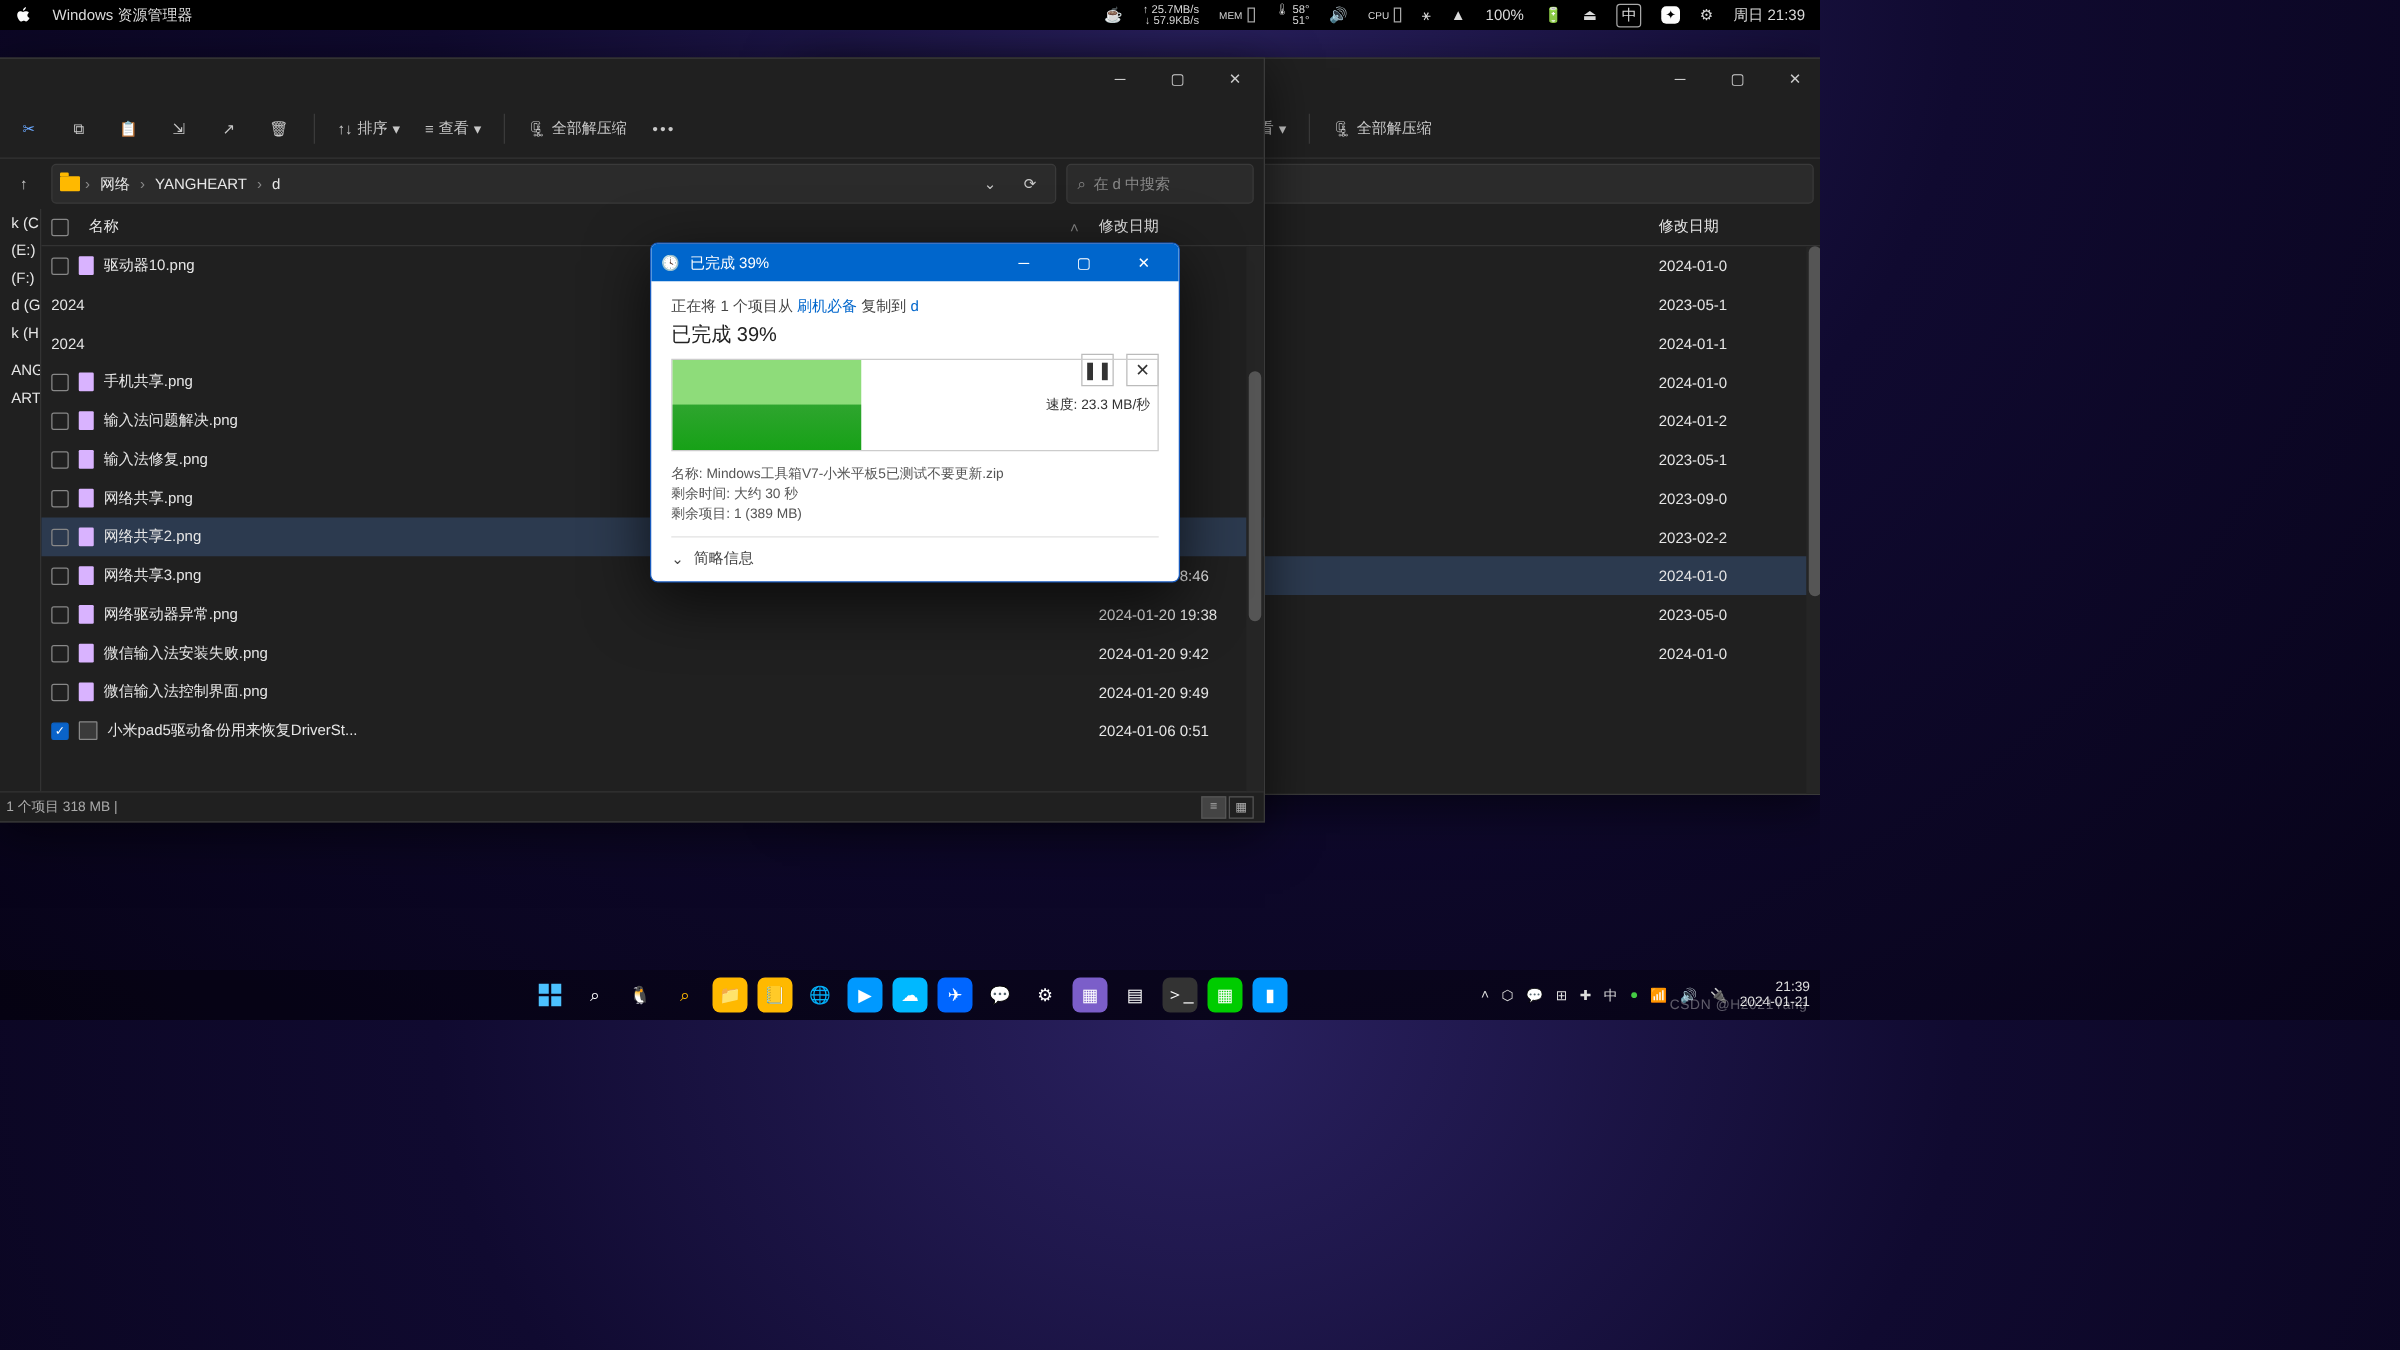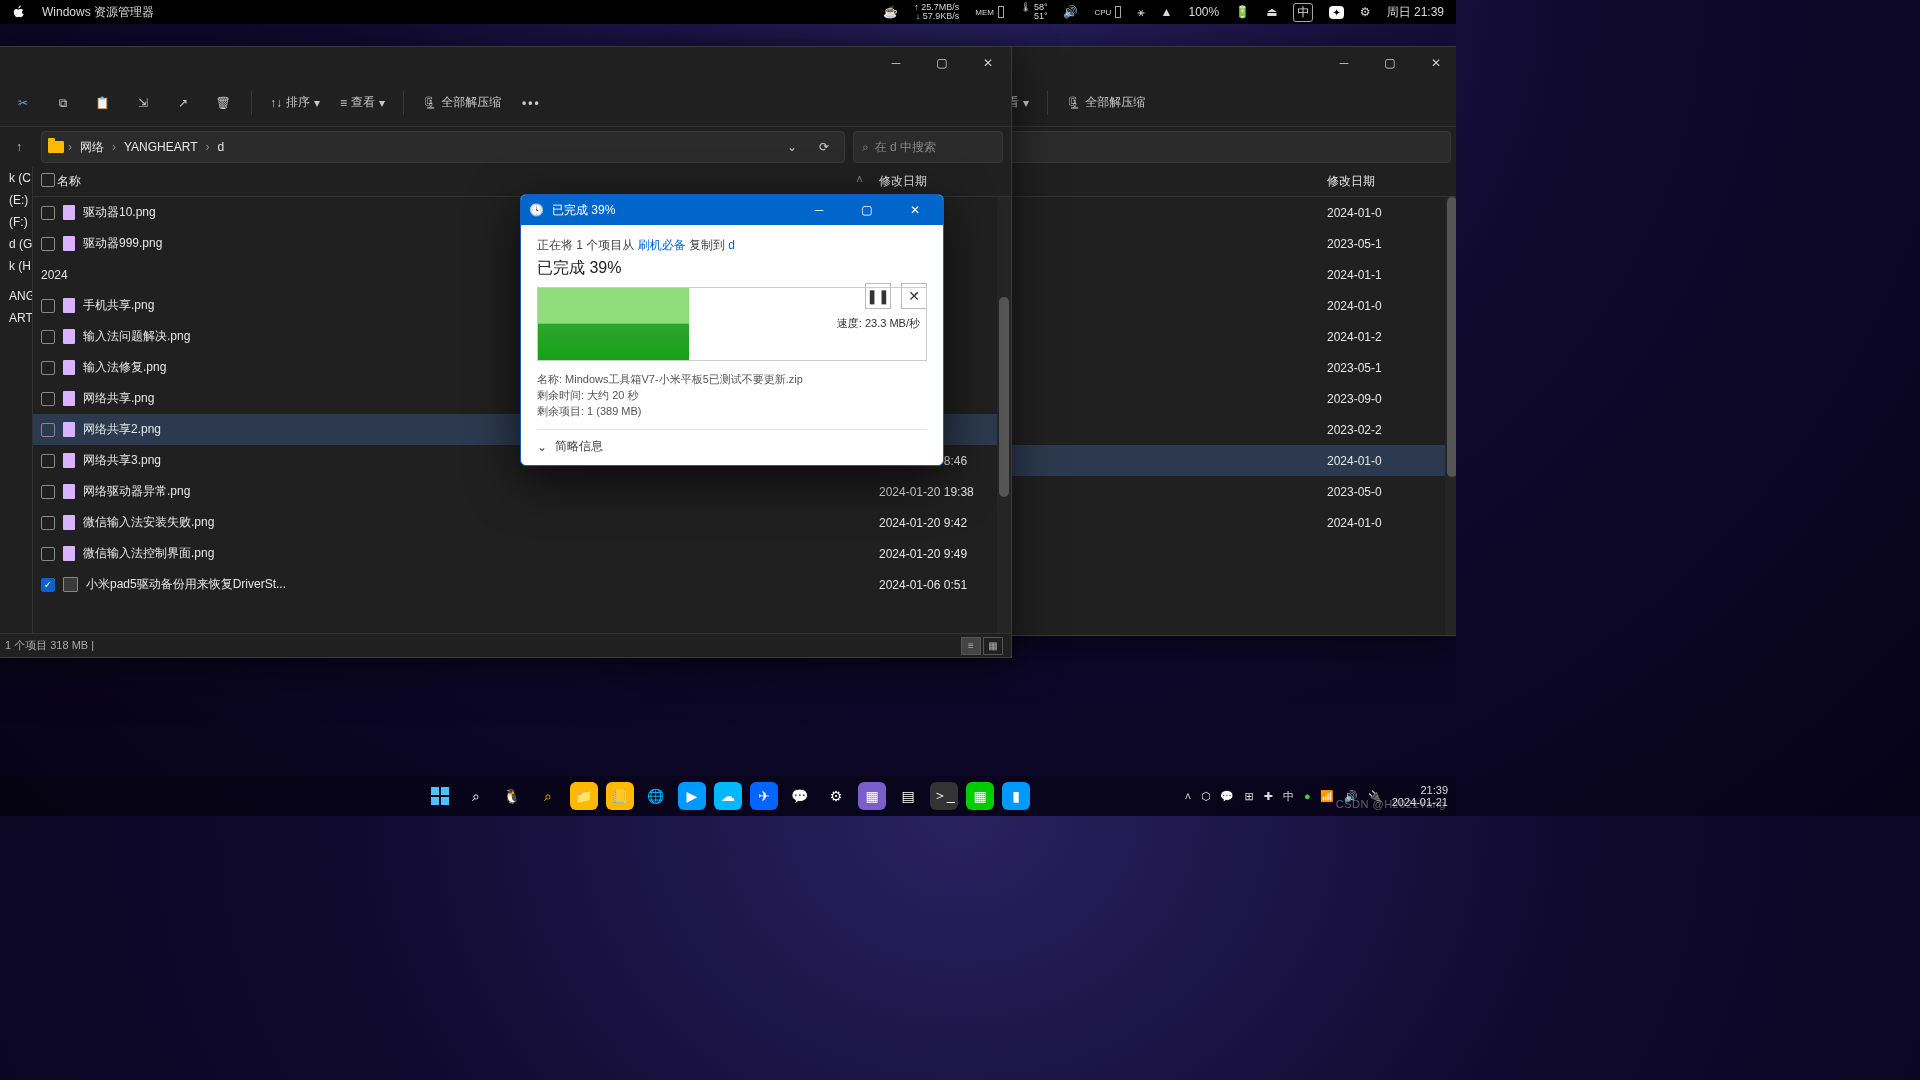--- a/index.html
+++ b/index.html
@@ -29,21 +29,21 @@
   .folder-icon::before{content:"";position:absolute;top:-3px;left:0;width:7px;height:3px;background:#ffb900;border-radius:1px 1px 0 0}
   .file-icon{width:12px;height:15px;background:#e6e6e6;display:inline-block;border-radius:1px;position:relative}
   .file-icon.png{background:#d9b3ff}
   .file-icon.exe{background:#6aa8ff}
   .file-icon.zip{width:15px;height:15px;background:#3a3a3a;border:1px solid #888}
   .file-icon.txt{background:#f0f0f0}
   .body{flex:1;display:flex;overflow:hidden}
   .side-item{padding:4px 12px;display:flex;align-items:center;gap:8px;white-space:nowrap}
   .list{flex:1;overflow:hidden;position:relative}
   .listhead{display:flex;height:30px;align-items:center;border-bottom:1px solid #333;position:relative}
-  .col{padding:0 8px;display:flex;align-items:flex-start;gap:2px}
+  .col{padding:0 8px;display:flex;align-items:center;gap:16px}
   .col.name{flex:1}
   .col.date{width:140px}
   .rows{overflow-y:auto}
   .row{display:flex;height:31px;align-items:center}
   .row.sel{background:#2c3a4f}
   .cell{padding:0 8px;display:flex;align-items:center;gap:8px;overflow:hidden;white-space:nowrap}
   .cell.name{flex:1}
   .cell.date{width:140px}
   .cb{width:14px;height:14px;border:1px solid #888;border-radius:2px;flex:none;display:flex;align-items:center;justify-content:center;font-size:10px}
   .cb.on{background:#0a63c9;border-color:#0a63c9;color:#fff}
@@ -311,25 +311,20 @@
       <div class="rows" id="rowsA">
           <div class="row">
             <div class="cell name">
               <span class="cb "></span>
               <span class="file-icon png"></span>
               <span>驱动器10.png</span>
             </div>
             <div class="cell date">2024</div>
           </div>
           <div class="row">
-            <div class="cell name">
-              <span class="cb "></span>
-              <span class="file-icon png"></span>
-              <span>驱动器999.png</span>
-            </div>
             <div class="cell date">2024</div>
           </div>
           <div class="row">
             <div class="cell date">2024</div>
           </div>
           <div class="row">
             <div class="cell name">
               <span class="cb "></span>
               <span class="file-icon png"></span>
               <span>手机共享.png</span>
@@ -440,21 +435,21 @@
     <div class="ctrlrow">
       <div class="ctrlbtn">❚❚</div>
       <div class="ctrlbtn">✕</div>
     </div>
     <div class="chartwrap">
       <div class="chartfill"></div>
       <div class="chartlabel">速度: 23.3 MB/秒</div>
     </div>
     <div class="meta">
       <div>名称: Mindows工具箱V7-小米平板5已测试不要更新.zip</div>
-      <div>剩余时间: 大约 20 秒</div>
+      <div>剩余时间: 大约 30 秒</div>
       <div>剩余项目: 1 (389 MB)</div>
     </div>
     <div class="collapse">
       <span>⌄</span>
       <span>简略信息</span>
     </div>
   </div>
 </div>
 
 <div class="taskbar">

